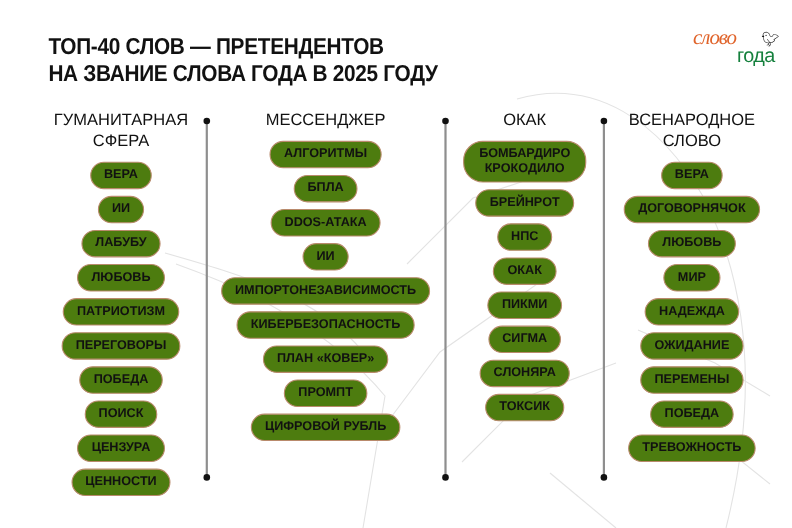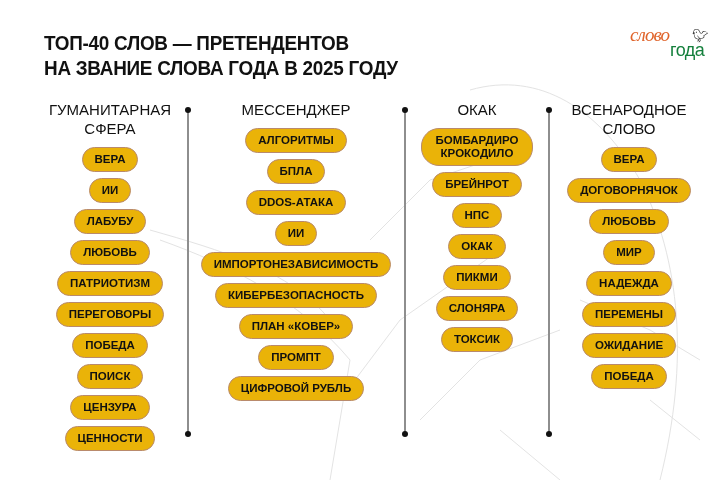--- a/index.html
+++ b/index.html
@@ -9,21 +9,21 @@
   .title { position:absolute; left:44px; top:30px; font-weight:700; font-size:21px; line-height:25px;
            letter-spacing:-0.3px; z-index:2; transform:scaleX(0.9); transform-origin:left top; }
   .title div { white-space:nowrap; }
   .logo { position:absolute; left:630px; top:22px; width:80px; height:40px; z-index:2; }
   .logo .l1 { position:absolute; left:0; top:2px; font-family:"Liberation Serif", serif; font-style:italic;
               color:#e0642b; font-size:19px; letter-spacing:-1px; }
   .logo .l2 { position:absolute; left:40px; top:18px; font-weight:400; font-size:18px; color:#15803d; letter-spacing:-0.5px; }
   .logo .bird { position:absolute; left:62px; top:6px; font-size:13px; color:#111; }
   .col { position:absolute; top:100px; z-index:2; display:flex; flex-direction:column; align-items:center; }
   .col-head { font-weight:400; font-size:15px; line-height:19px; text-align:center; white-space:pre-line; margin-bottom:6px; }
-  .pill { box-sizing:border-box; border:1.5px solid #b98a6c; border-radius:14px; background:#eab308;
+  .pill { box-sizing:border-box; border:1.5px solid #b98a6c; border-radius:14px; background:#4d7c0f;
           font-weight:700; font-size:11.5px; line-height:13px; padding:5px 12px; margin:3px 0;
           text-align:center; white-space:pre-line; min-height:24px; }
   .pill.two { text-align:center; border-radius:18px; padding:5px 14px; }
   .divider { position:absolute; width:2px; background:#8e8e8e; z-index:1; }
   .dot { position:absolute; width:6px; height:6px; border-radius:50%; background:#111; z-index:2; }
 </style>
 </head>
 <body>
 
 <svg class="deco" viewBox="0 0 720 480">
@@ -92,28 +92,30 @@
 </div>
 
 <div class="col" style="left:410px; width:134px;">
   <div class="col-head">ОКАК</div>
   <div class="pill two">БОМБАРДИРО
 КРОКОДИЛО</div>
   <div class="pill">БРЕЙНРОТ</div>
   <div class="pill">НПС</div>
   <div class="pill">ОКАК</div>
   <div class="pill">ПИКМИ</div>
+  <div class="pill">СИГМА</div>
   <div class="pill">СЛОНЯРА</div>
   <div class="pill">ТОКСИК</div>
 </div>
 
 <div class="col" style="left:556px; width:146px;">
   <div class="col-head">ВСЕНАРОДНОЕ
 СЛОВО</div>
   <div class="pill">ВЕРА</div>
   <div class="pill">ДОГОВОРНЯЧОК</div>
   <div class="pill">ЛЮБОВЬ</div>
   <div class="pill">МИР</div>
   <div class="pill">НАДЕЖДА</div>
+  <div class="pill">ОЖИДАНИЕ</div>
   <div class="pill">ПЕРЕМЕНЫ</div>
-  <div class="pill">ОЖИДАНИЕ</div>
   <div class="pill">ПОБЕДА</div>
+  <div class="pill">ТРЕВОЖНОСТЬ</div>
 </div>
 
 </body></html>

